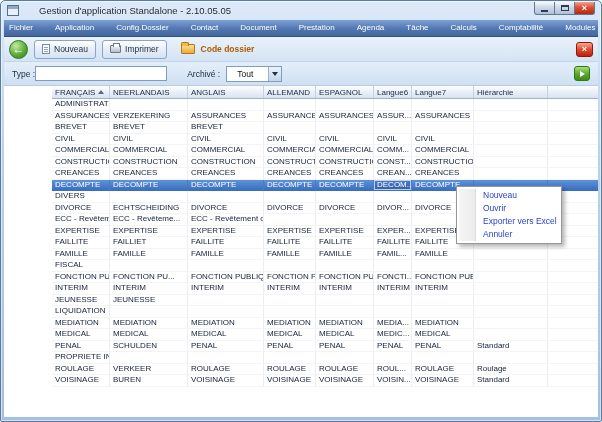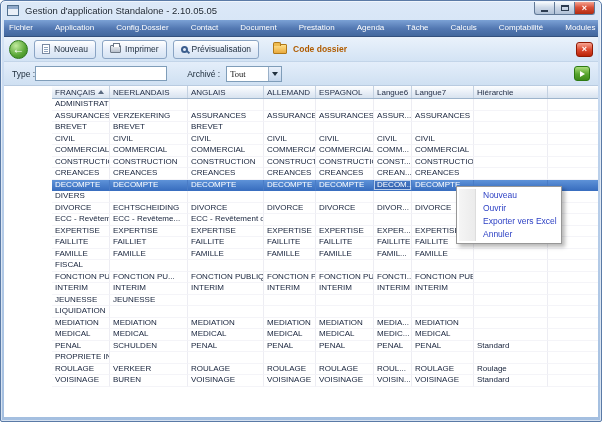--- a/index.html
+++ b/index.html
@@ -7,21 +7,21 @@
   body { font-family:"Liberation Sans", sans-serif; }
 
   .window {
     position:relative; width:602px; height:422px; overflow:hidden;
     border:1px solid #5a7aa6; border-radius:5px 5px 2px 2px;
     background:linear-gradient(180deg,#dce9f8 0%,#bcd1eb 35%,#a4bfe0 100%);
     box-shadow: inset 0 0 0 1px rgba(255,255,255,.55);
   }
 
   
-  .titlebar { height:19px; display:flex; align-items:center; gap:6px; padding:0 6px; }
+  .titlebar { height:19px; display:flex; align-items:center; gap:20px; padding:0 6px; }
   .app-icon { width:12px; height:11px; background:#e9eff7; border:1px solid #51708f; position:relative; flex:0 0 auto; }
   .app-icon::before { content:''; position:absolute; left:0; right:0; top:0; height:3px; background:#8fa9cb; }
   .title-text { font-size:9.5px; color:#17222f; white-space:nowrap; text-shadow:0 0 2px rgba(255,255,255,.8); }
   .win-controls { position:absolute; top:1px; right:6px; display:flex; }
   .win-btn { width:21px; height:13px; border:1px solid #5f7896; border-top:none; margin-left:-1px;
     display:flex; align-items:center; justify-content:center;
     background:linear-gradient(#f6fafd,#cdd9e8 45%,#b0c1d6); }
   .win-btn.min { border-radius:0 0 0 3px; }
   .win-btn.close { border-radius:0 0 3px 0; background:linear-gradient(#f4a492,#d95039 45%,#b12b10); color:#fff; font-size:9px; font-weight:bold; line-height:1; }
   .glyph-min { width:7px; height:2px; background:#2c3c50; margin-top:6px; }
@@ -61,21 +61,21 @@
     background:linear-gradient(#f8a694,#dd4b31 50%,#ba2307);
     display:flex; align-items:center; justify-content:center; font-size:9px; font-weight:bold; line-height:1; }
 
   
   .filterbar { height:24px; flex:0 0 auto; display:flex; align-items:center; gap:0; padding:0 8px;
     background:linear-gradient(#e4eefa,#cfe0f2); border-bottom:1px solid #b9cbe0; }
   .filter-label { font-size:8.5px; color:#21303f; white-space:nowrap; }
   .type-input { width:132px; height:15px; border:1px solid #7f9db9; font-size:8.5px; padding:0 3px;
     font-family:"Liberation Sans", sans-serif; background:#fff; }
   .combo { width:56px; height:16px; border:1px solid #7f9db9; background:#fff; display:flex; align-items:center; margin-left:6px; }
-  .combo-value { flex:1; font-size:8.5px; padding-left:3px; color:#111;font-family:Liberation Serif, serif; }
+  .combo-value { flex:1; font-size:8.5px; padding-left:10px; color:#111; }
   .combo-btn { width:13px; height:100%; border-left:1px solid #9ab0c8;
     background:linear-gradient(#eaf1fb,#c4d6ec); display:flex; align-items:center; justify-content:center; }
   .combo-arrow { width:0; height:0; border-left:3px solid transparent; border-right:3px solid transparent; border-top:4px solid #20303f; }
   .go-btn { margin-left:auto; width:16px; height:15px; border-radius:3px; border:1px solid #2d7a12;
     background:linear-gradient(#abdd7c,#57a42e 55%,#3e8b1b);
     display:flex; align-items:center; justify-content:center; }
   .go-arrow { width:0; height:0; border-top:3.5px solid transparent; border-bottom:3.5px solid transparent; border-left:5px solid #fff; }
 
   
   .grid { flex:1 1 auto; position:relative; overflow:hidden; background:#fff;margin-left:48px;
@@ -148,24 +148,20 @@
           <span>←</span>
         </div>
       <div class="tb-btn">
         <span class="icon-new"></span>
         <span>Nouveau</span>
       </div>
       <div class="tb-btn">
         <span class="icon-print"></span>
         <span>Imprimer</span>
       </div>
-      <div class="tb-btn">
-        <span class="icon-preview"></span>
-        <span>Prévisualisation</span>
-      </div>
       <span class="icon-folder"></span>
       <span class="code-link">Code dossier</span>
       <div class="app-close">
           <span>×</span>
         </div>
     </div>
 
     <div class="filterbar">
       <span class="filter-label">Type :</span>
       <input class="type-input" value="" style="">

